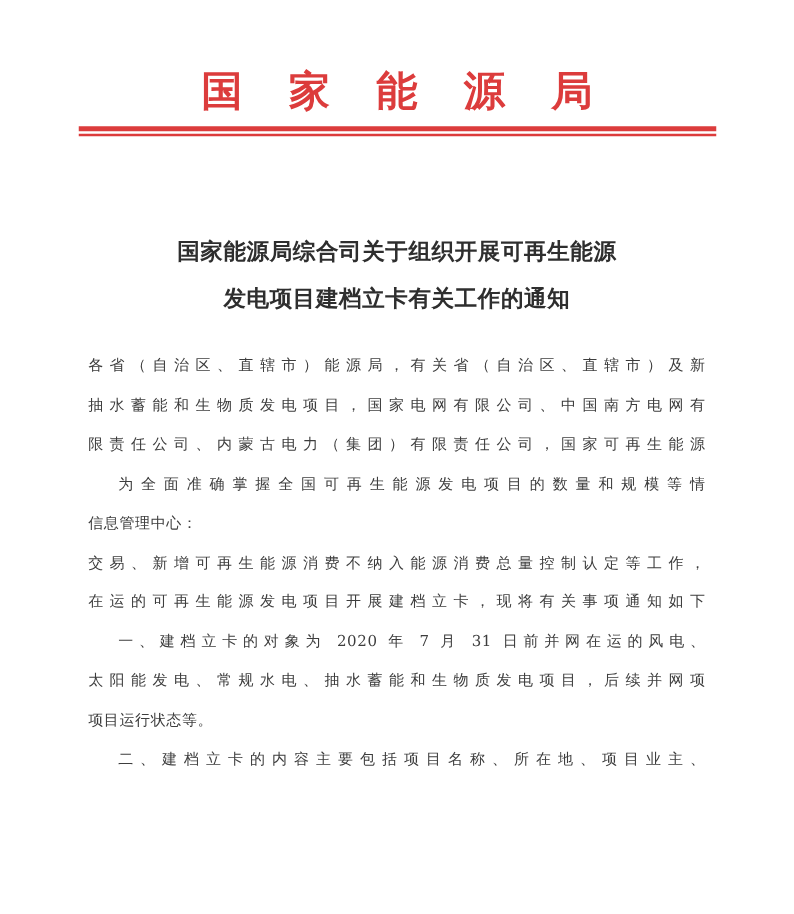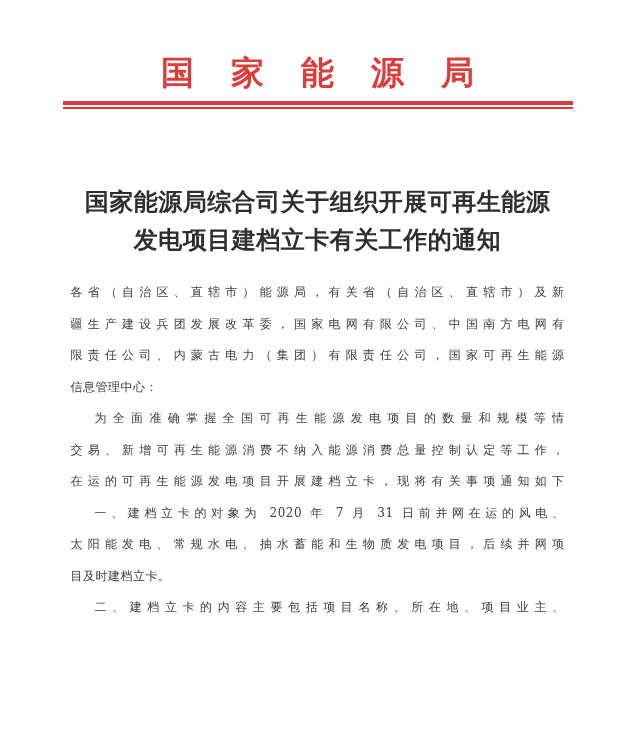--- a/index.html
+++ b/index.html
@@ -36,21 +36,21 @@
   }
   .rule-top { margin-top: 8px; }
   .rule .thick { height: 4px; background: #dc3c3c; }
   .rule .gap   { height: 2px; background: transparent; }
   .rule .thin  { height: 2px; background: #dc3c3c; }
   
   .doc-title {
     margin-top: 74px;
     text-align: center;
     font-weight: bold;
-    font-size: 24px;
+    font-size: 18px;
     line-height: 38px;
     color: #2e2e2e;
     letter-spacing: 0.5px;
   }
   
   .body-text {
     width: 494px;
     margin: 18px auto 0 auto;
     font-size: 12px;
     line-height: 31.5px;
@@ -90,31 +90,31 @@
   </div>
 
   <div class="doc-title">
     <div>国家能源局综合司关于组织开展可再生能源</div>
     <div>发电项目建档立卡有关工作的通知</div>
   </div>
 
   <div class="body-text">
 
     <div class="line">各省（自治区、直辖市）能源局，有关省（自治区、直辖市）及新</div>
-    <div class="line">疆生产建设兵团发展改革委，国家电网有限公司、中国南方电网有</div>
+    <div class="line">抽水蓄能和生物质发电项目，国家电网有限公司、中国南方电网有</div>
     <div class="line">限责任公司、内蒙古电力（集团）有限责任公司，国家可再生能源</div>
+    <div class="line indent">为全面准确掌握全国可再生能源发电项目的数量和规模等情</div>
+
     <div class="line open">信息管理中心：</div>
-
-    <div class="line indent">为全面准确掌握全国可再生能源发电项目的数量和规模等情</div>
     <div class="line">交易、新增可再生能源消费不纳入能源消费总量控制认定等工作，</div>
     <div class="line">在运的可再生能源发电项目开展建档立卡，现将有关事项通知如下</div>
 
     <div class="line indent">一、建档立卡的对象为 2020 年 7 月 31 日前并网在运的风电、</div>
     <div class="line">太阳能发电、常规水电、抽水蓄能和生物质发电项目，后续并网项</div>
-    <div class="line open">目及时建档立卡。</div>
+    <div class="line open">项目运行状态等。</div>
 
     <div class="line indent">二、建档立卡的内容主要包括项目名称、所在地、项目业主、</div>
   </div>
 
   <div class="rule rule-bottom">
     <div class="thin"></div>
     <div class="gap"></div>
     <div class="thick"></div>
   </div>
 

